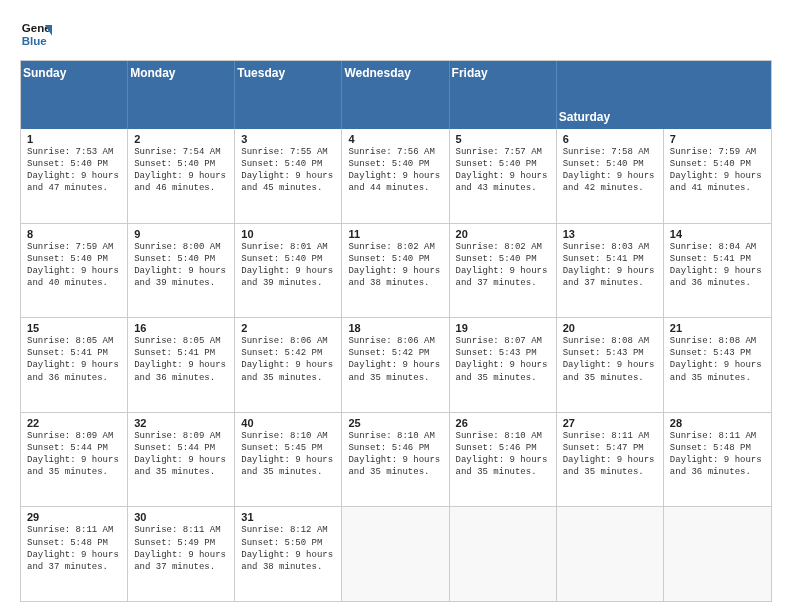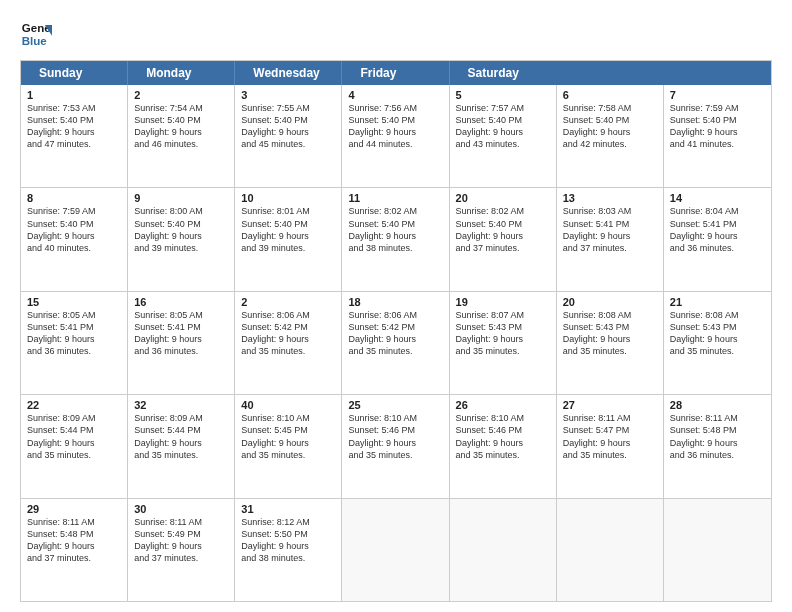--- a/index.html
+++ b/index.html
@@ -52,25 +52,25 @@
     }
     .cal-header {
       display: grid;
       grid-template-columns: repeat(7, 1fr);
       background: #3a6ea5;
     }
     .cal-header-cell {
       color: #fff;
       font-size: 12px;
       font-weight: bold;
-      padding: 5px 18px;
+      padding: 5px 2px;
       text-align: left;
       border-right: 1px solid #5588bb;
     }
-    .cal-header-cell:last-child { border-right: none; }
+    .cal-header-cell:last-child { border-right: none; margin-top: 44px; }
     .cal-body {
       display: flex;
       flex-direction: column;
       flex: 1;
     }
     .cal-row {
       display: grid;
       grid-template-columns: repeat(7, 1fr);
       flex: 1;
       border-top: 1px solid #ccc;
@@ -91,20 +91,21 @@
       font-size: 11px;
       font-weight: bold;
       color: #222;
       display: block;
       margin-bottom: 1px;
     }
     .cell-text {
       font-size: 9px;
       color: #333;
       line-height: 1.35;
+      font-family: Liberation Mono, monospace;
     }
   </style>
 </head>
 <body>
 
 <div class="page">
   <div class="header">
     <div class="logo">
       <svg class="logo-icon" viewBox="0 0 36 36">
         <text x="2" y="16" font-size="13" font-weight="bold" fill="#1a1a1a">General</text>
@@ -115,20 +116,21 @@
     <div class="title-block">
       <div class="month-title"></div>
       <div class="subtitle"></div>
     </div>
   </div>
 
   <div class="calendar">
     <div class="cal-header" id="cal-header">
         <div class="cal-header-cell">Sunday</div>
         <div class="cal-header-cell">Monday</div>
+        <div class="cal-header-cell">Tuesday</div>
         <div class="cal-header-cell">Wednesday</div>
         <div class="cal-header-cell">Friday</div>
         <div class="cal-header-cell">Saturday</div>
       </div>
     <div class="cal-body" id="cal-body">
         <div class="cal-row">
           <div class="cal-cell">
             <span class="day-num">1</span>
             <div class="cell-text">Sunrise: 7:53 AM<br>Sunset: 5:40 PM<br>Daylight: 9 hours<br>and 47 minutes.</div>
           </div>

